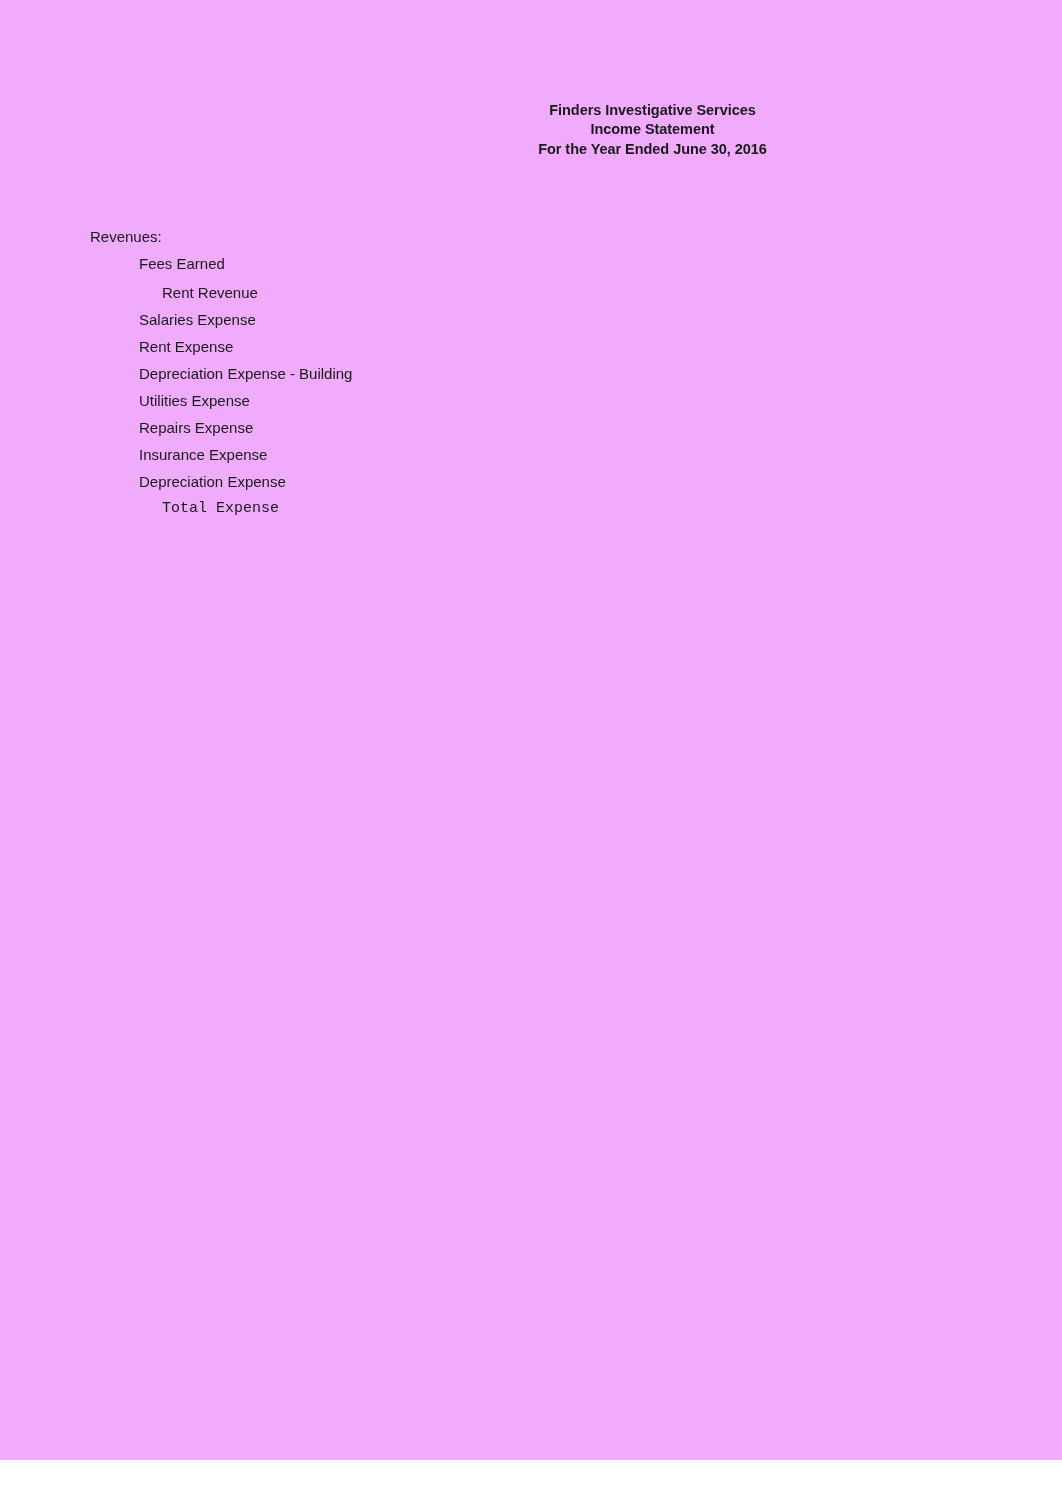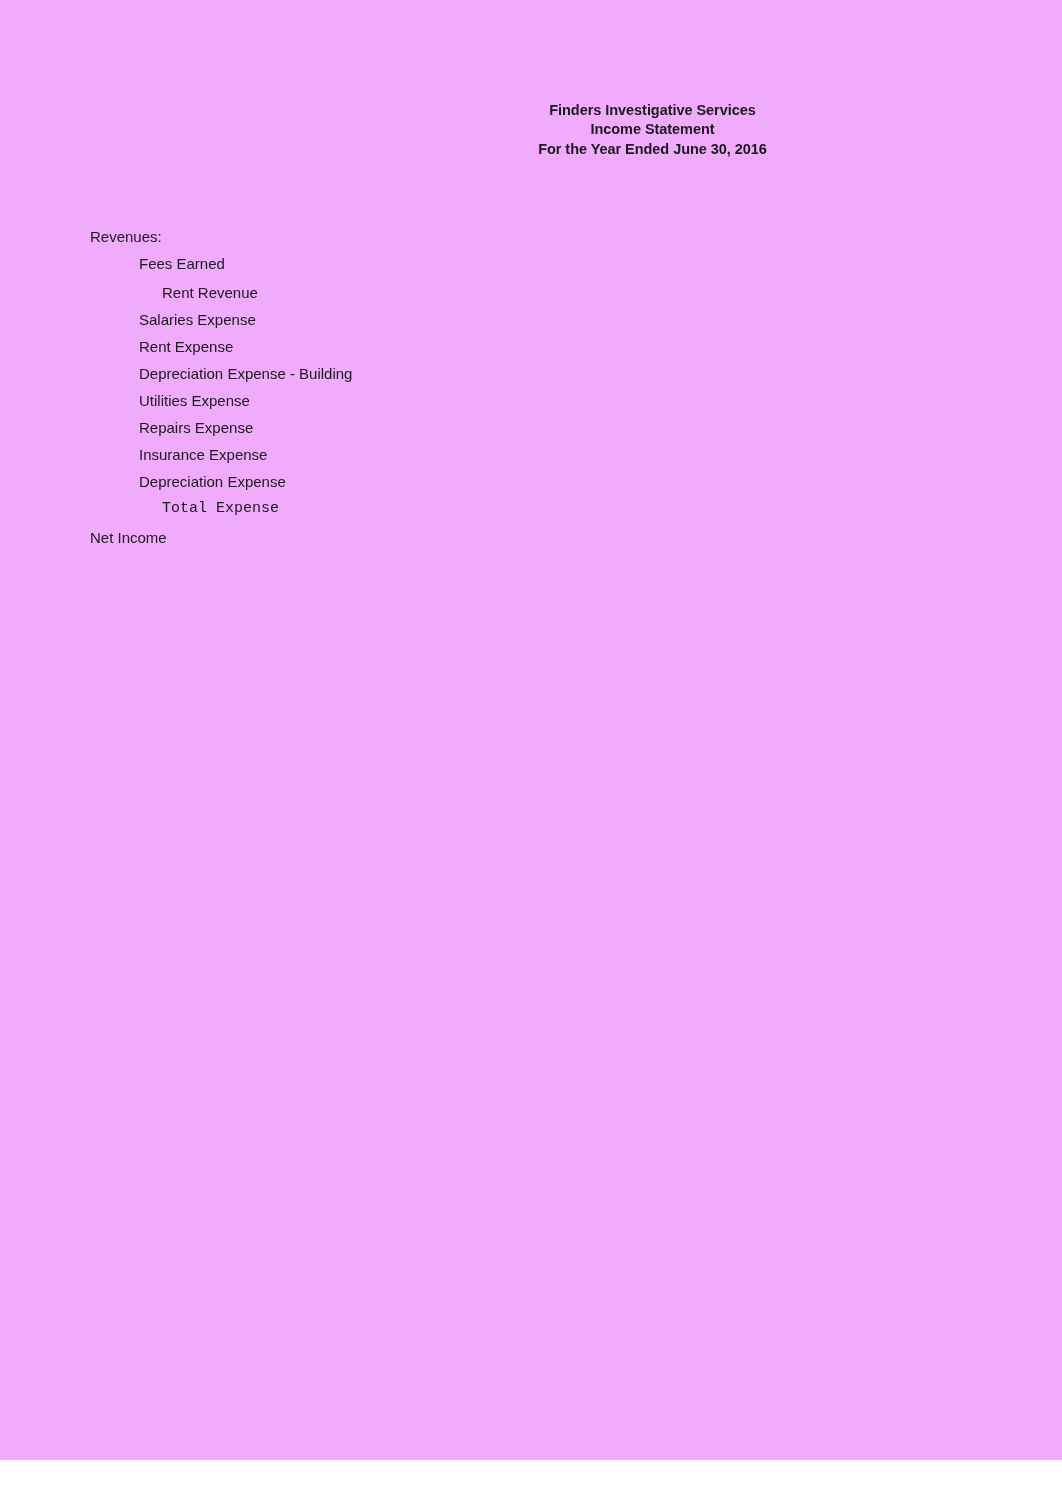--- a/index.html
+++ b/index.html
@@ -107,18 +107,15 @@
       </div>
       <div class="line-row">
         <span class="line-label indent-1">Insurance Expense</span>
       </div>
       <div class="line-row">
         <span class="line-label indent-1">Depreciation Expense</span>
       </div>
       <div class="line-row row-gap-xl">
         <span class="line-label indent-2">Total Expense</span>
       </div>
-      <div class="line-row">
-        <span class="line-label indent-0">Net Income</span>
-      </div>
     </div>
 
 </div>
 
 </body></html>

